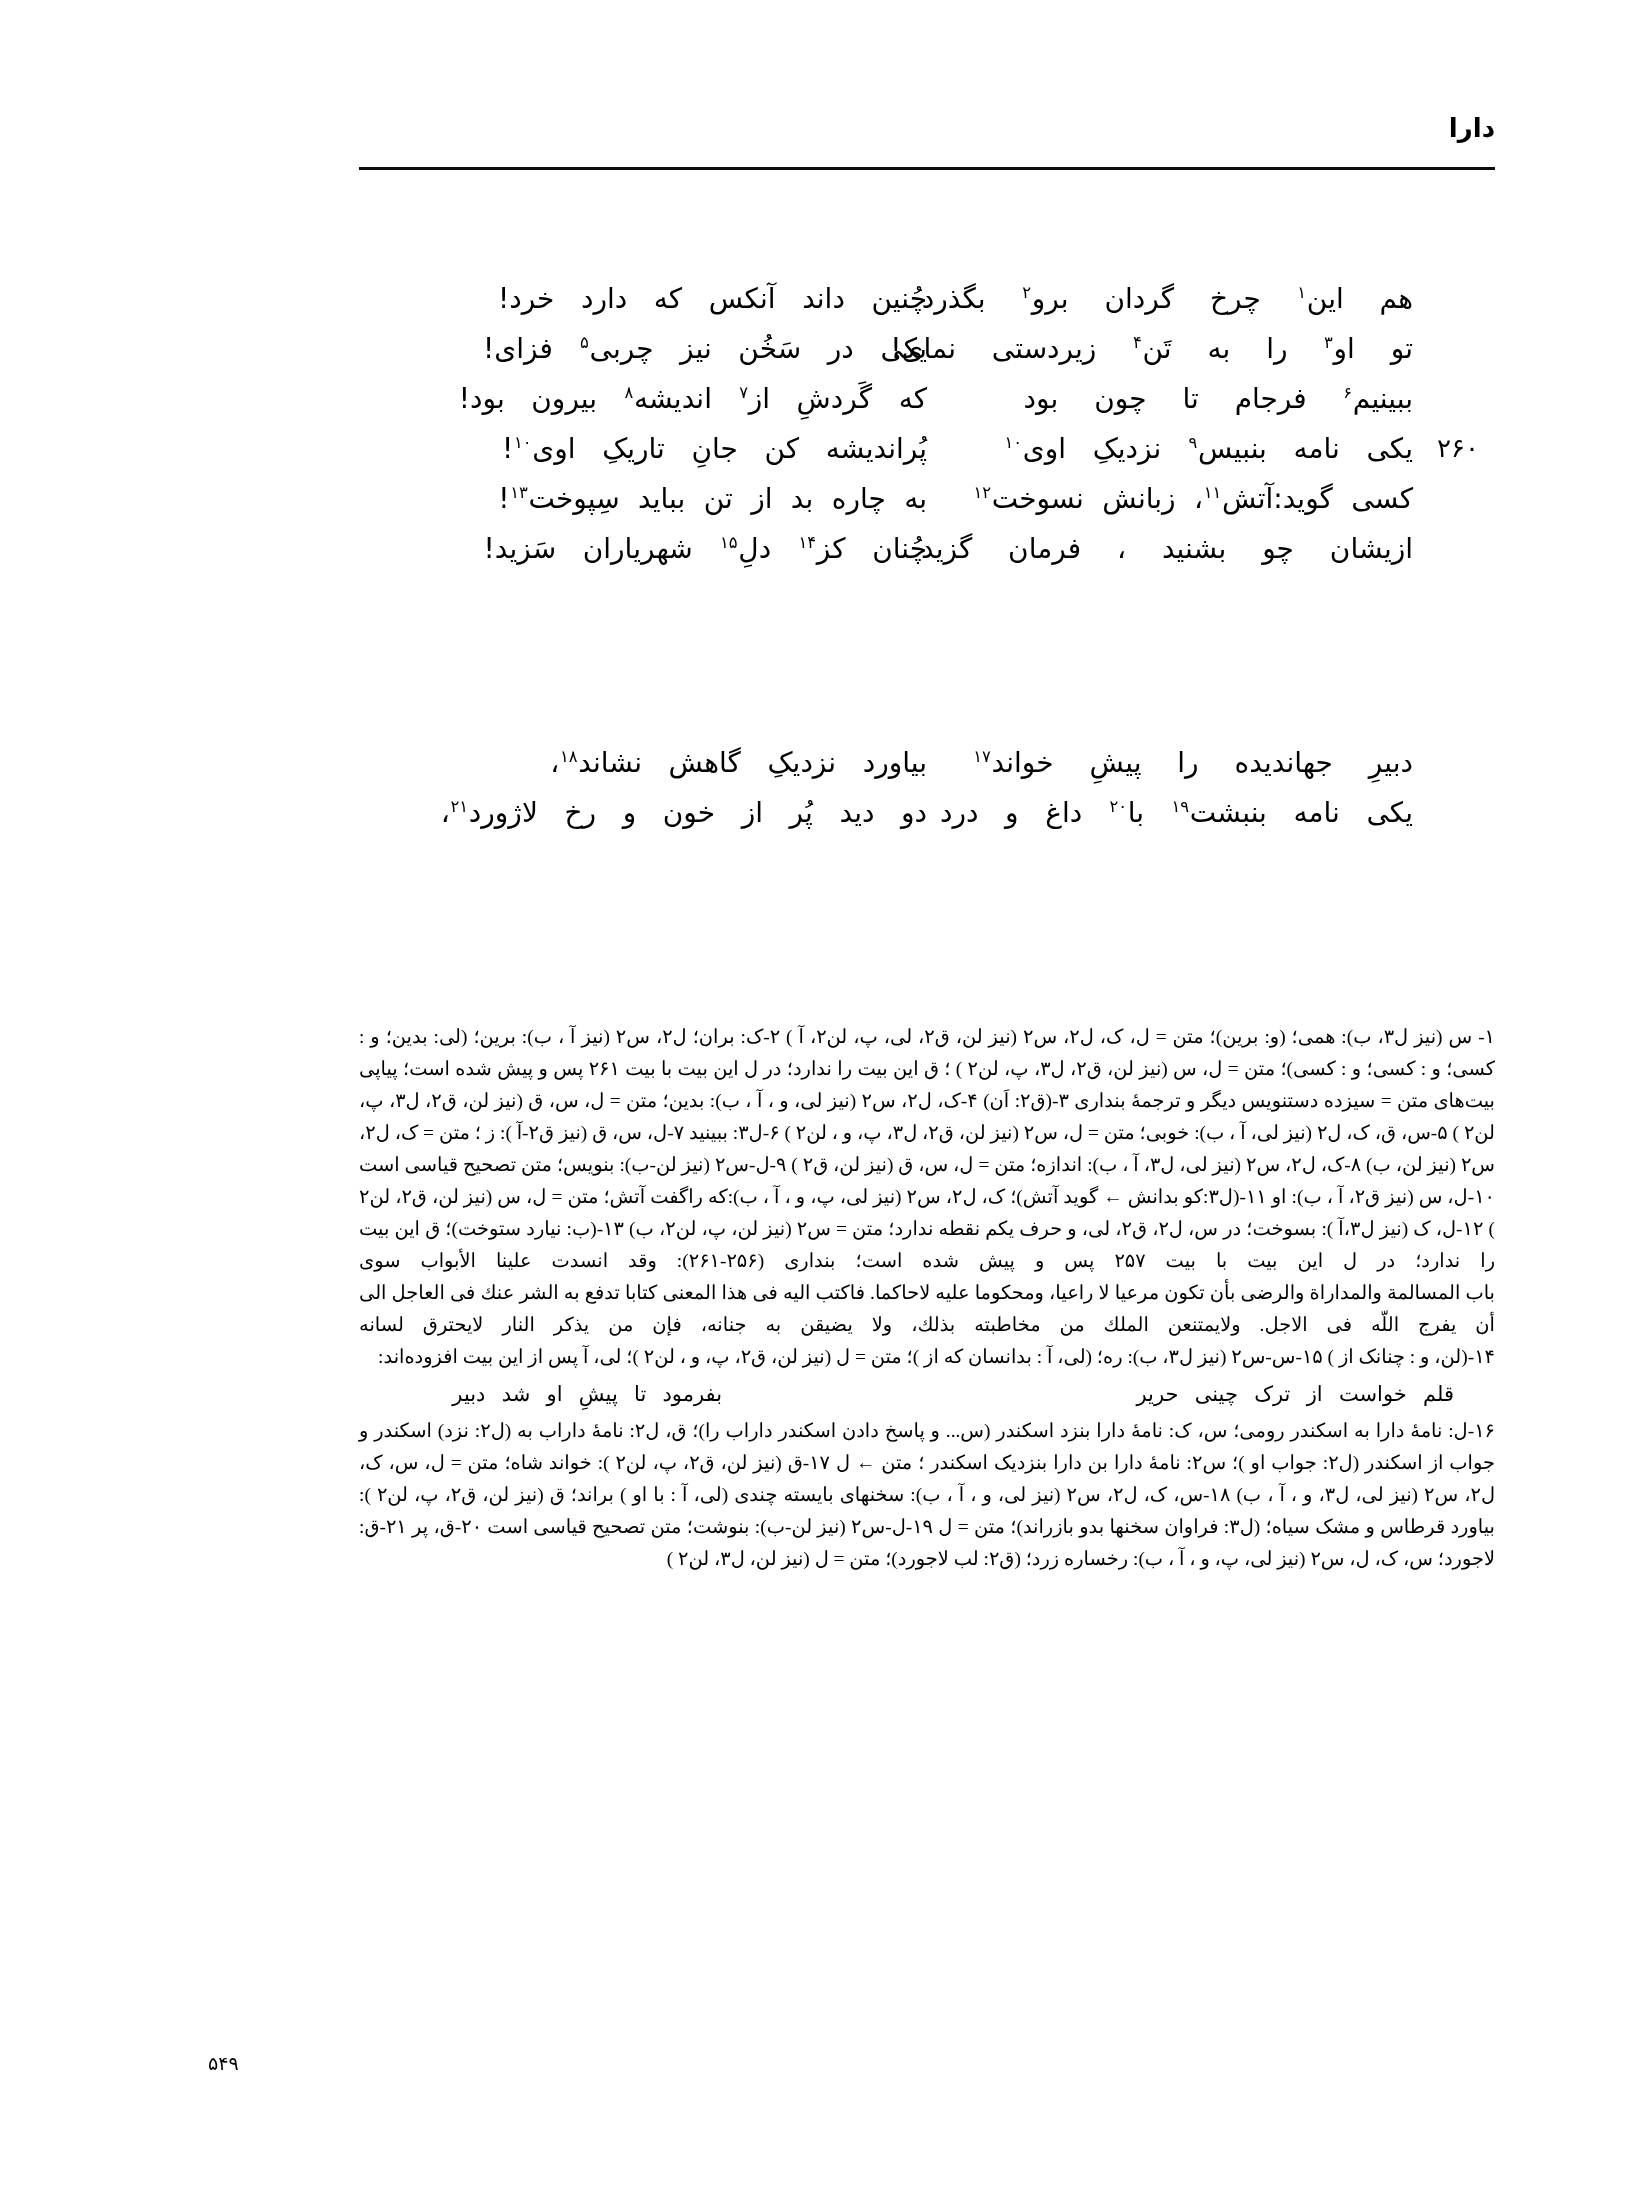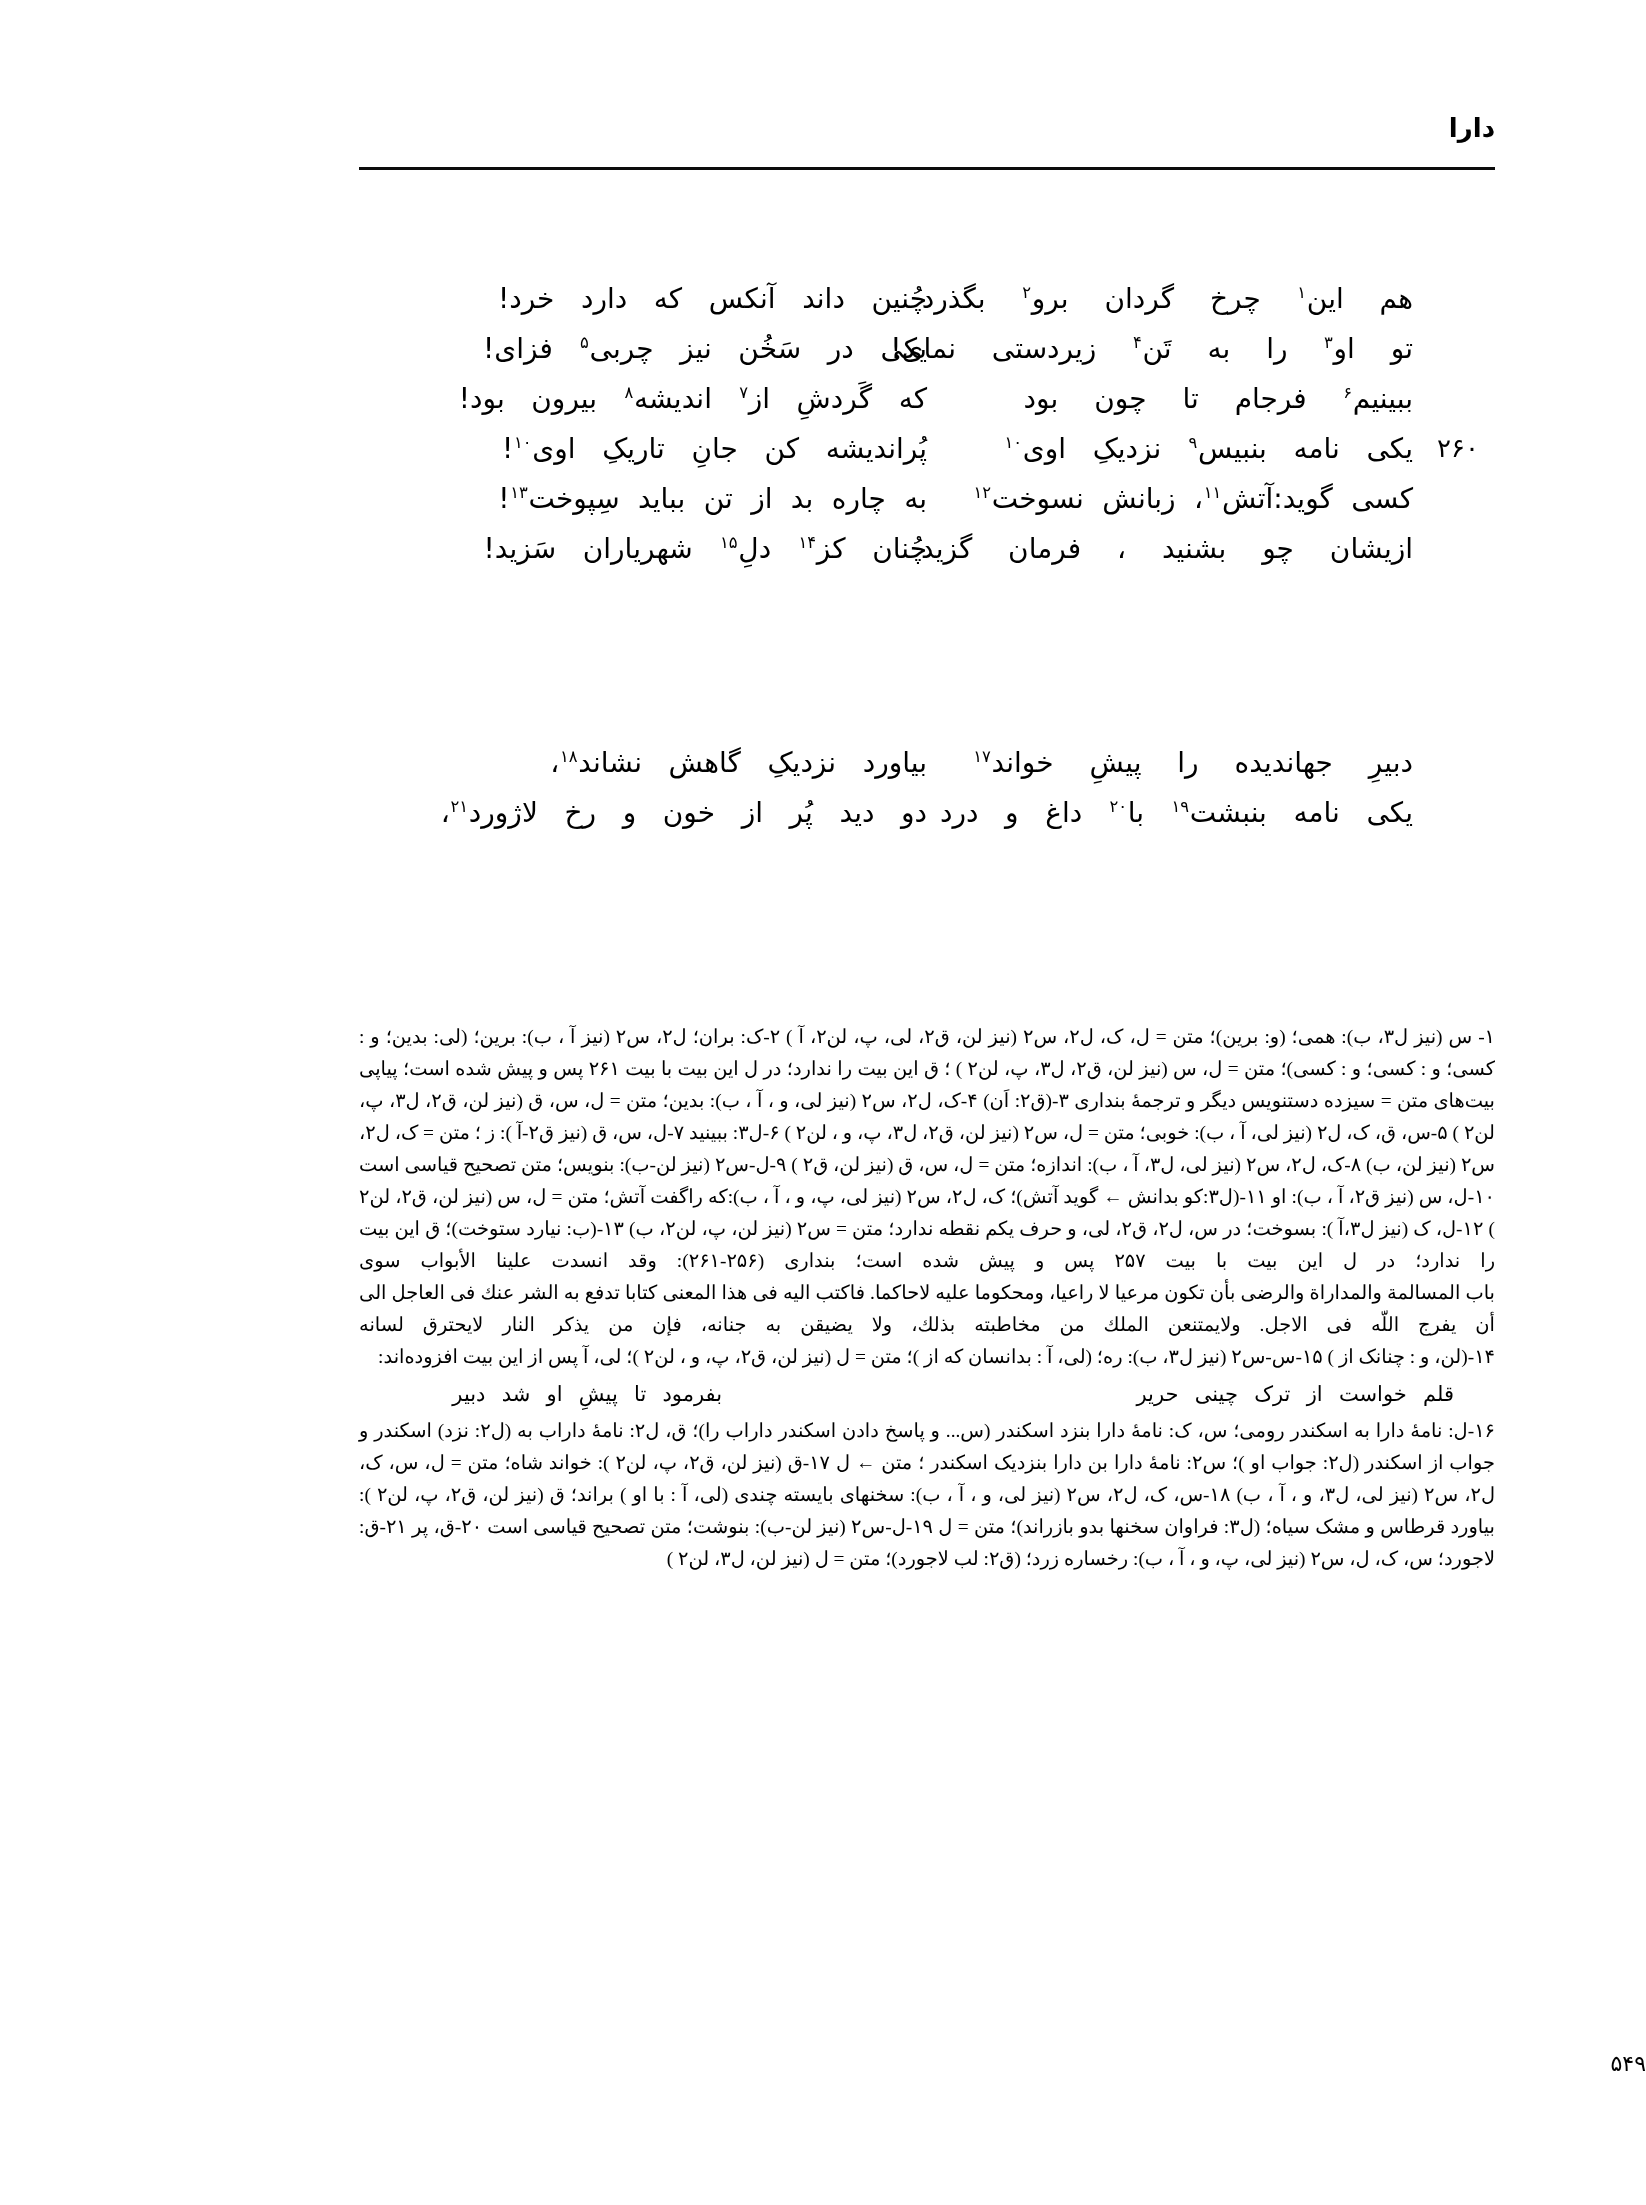--- a/index.html
+++ b/index.html
@@ -163,22 +163,22 @@
     text-align: justify;
     text-align-last: justify;
   }
 
   
   .page-number {
     position: absolute;
     top: 2046px;
     left: 0;
     right: 0;
-    text-align: right;
-    font-size: 22px;
+    text-align: left;
+    font-size: 19px;
     line-height: 35px;
     direction: rtl;
   }
 </style>
 </head>
 <body>
 
 <div class="page">
 
   <div class="header-zone">

